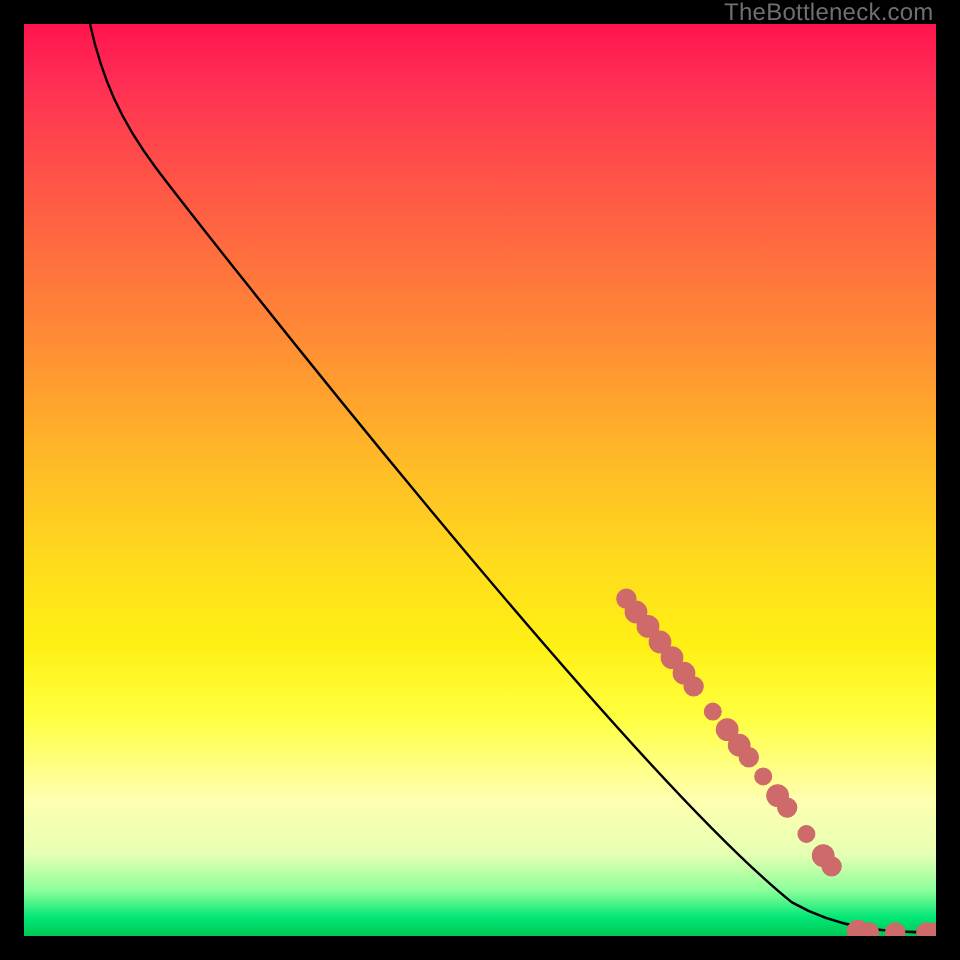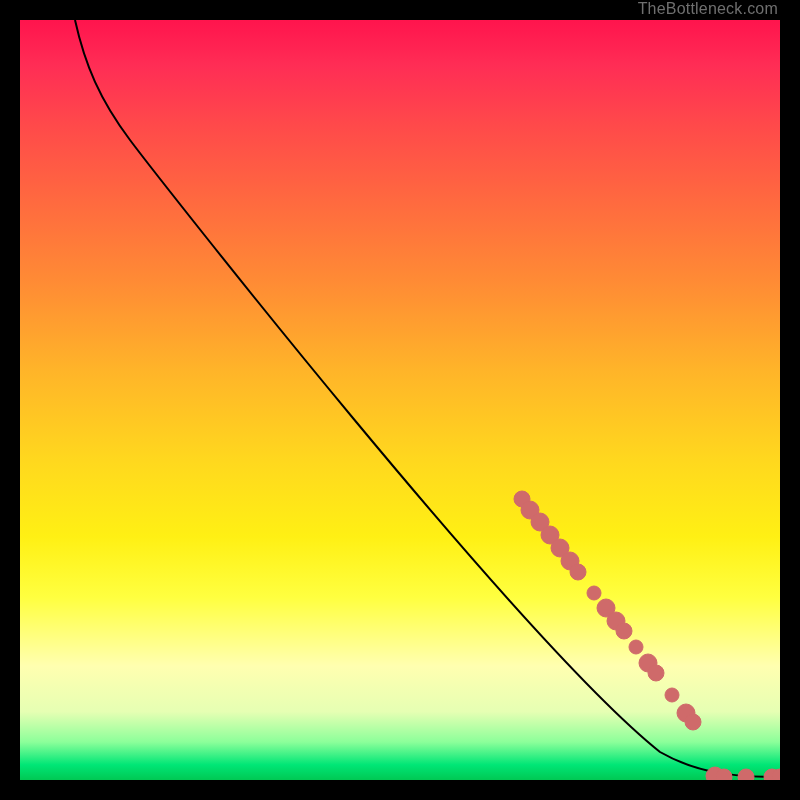--- a/index.html
+++ b/index.html
@@ -41,21 +41,21 @@
       #8cff9a 95%,
       #00e676 98%,
       #00c853 100%
     );
   }
   .watermark {
     position: absolute;
     top: 0px;
     right: 22px;
     color: #6f6f6f;
-    font-size: 16px;
+    font-size: 20px;
     letter-spacing: 0.2px;
     font-weight: 500;
     user-select: none;
   }
   svg.curve {
     position: absolute;
     left: 0;
     top: 0;
     width: 760px;
     height: 760px;

